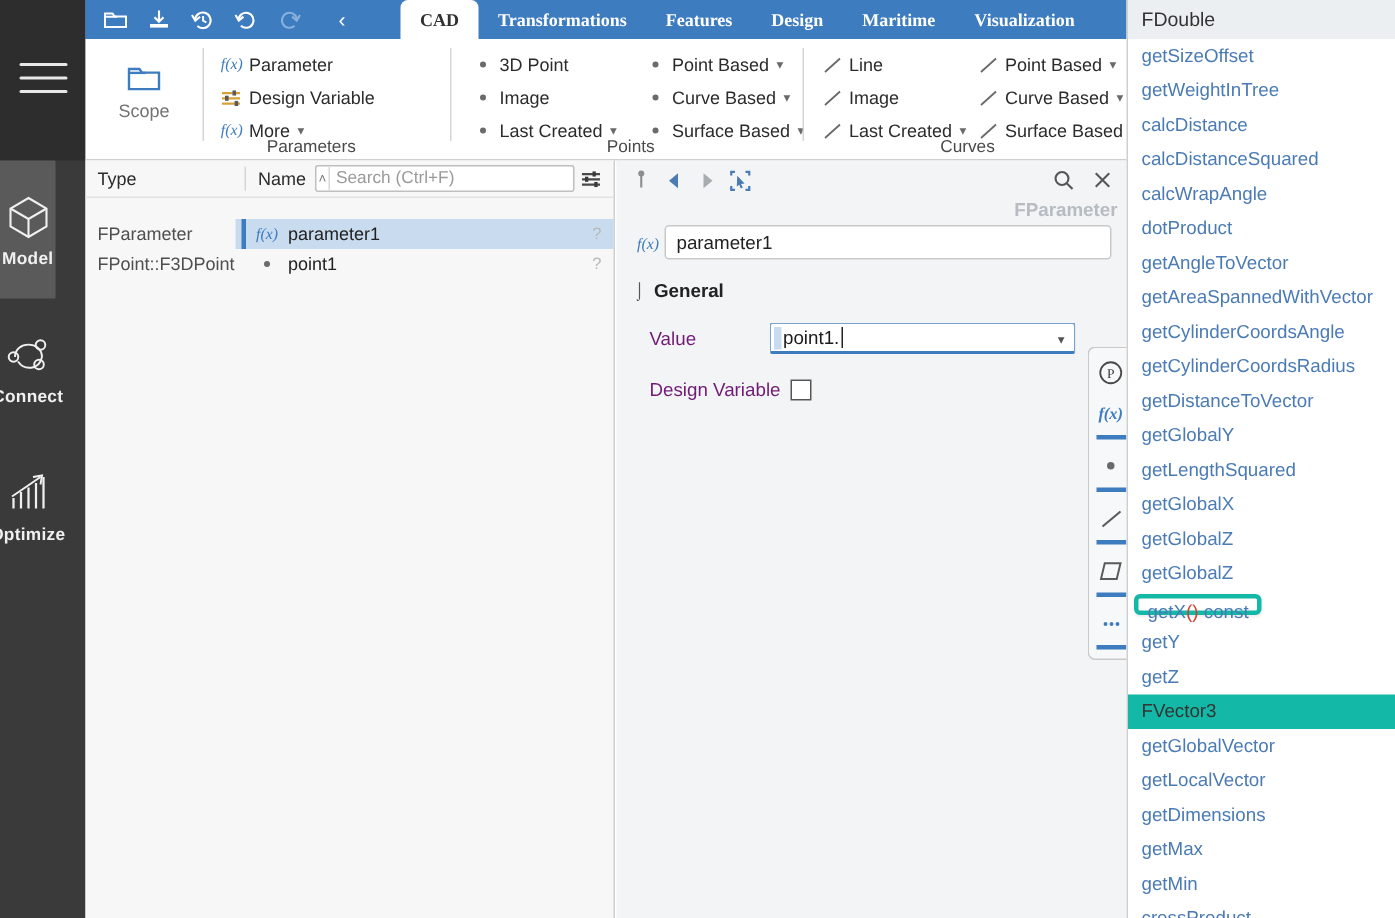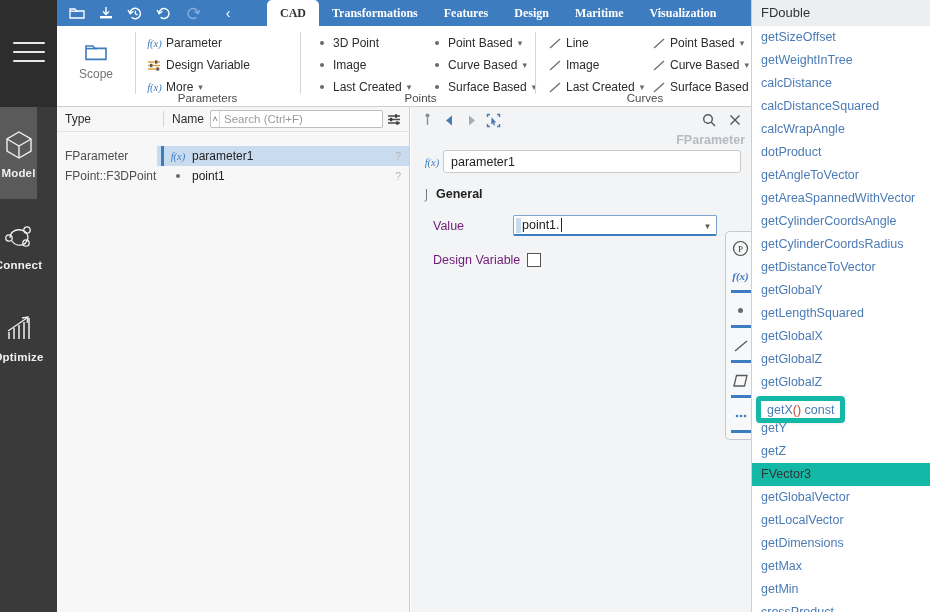--- a/index.html
+++ b/index.html
@@ -194,22 +194,22 @@
     background: #eceff1; color: #333; font-size: 13px;
   }
   .ac-item {
     height: 23px; line-height: 23px; padding-left: 9px;
     font-size: 12.5px; color: #4b7bb5; cursor: pointer; white-space: nowrap;
   }
   .ac-item.is-type { color: #333; background: #14b8a6; }
   .ac-item.is-hint { position: relative; }
   .ac-hint-box {
     position: absolute; left: 4px; top: 2px;
-    background: #ffffff; border: 5px solid #14b8a6; border-radius: 4px;
-    padding: 0 6px; height: 27px; line-height: 19px; font-size: 12.5px; color: #4b7bb5;
+    background: #ffffff; border: 3px solid #14b8a6; border-radius: 4px;
+    padding: 0 6px; height: 14px; line-height: 19px; font-size: 12.5px; color: #4b7bb5;
     white-space: nowrap; box-shadow: 0 1px 2px rgba(0,0,0,.08);
   }
   .ac-hint-box .paren { color: #d04030; }
 </style>
 </head>
 <body>
 
 <div id="app">
 
   <div class="rail">

